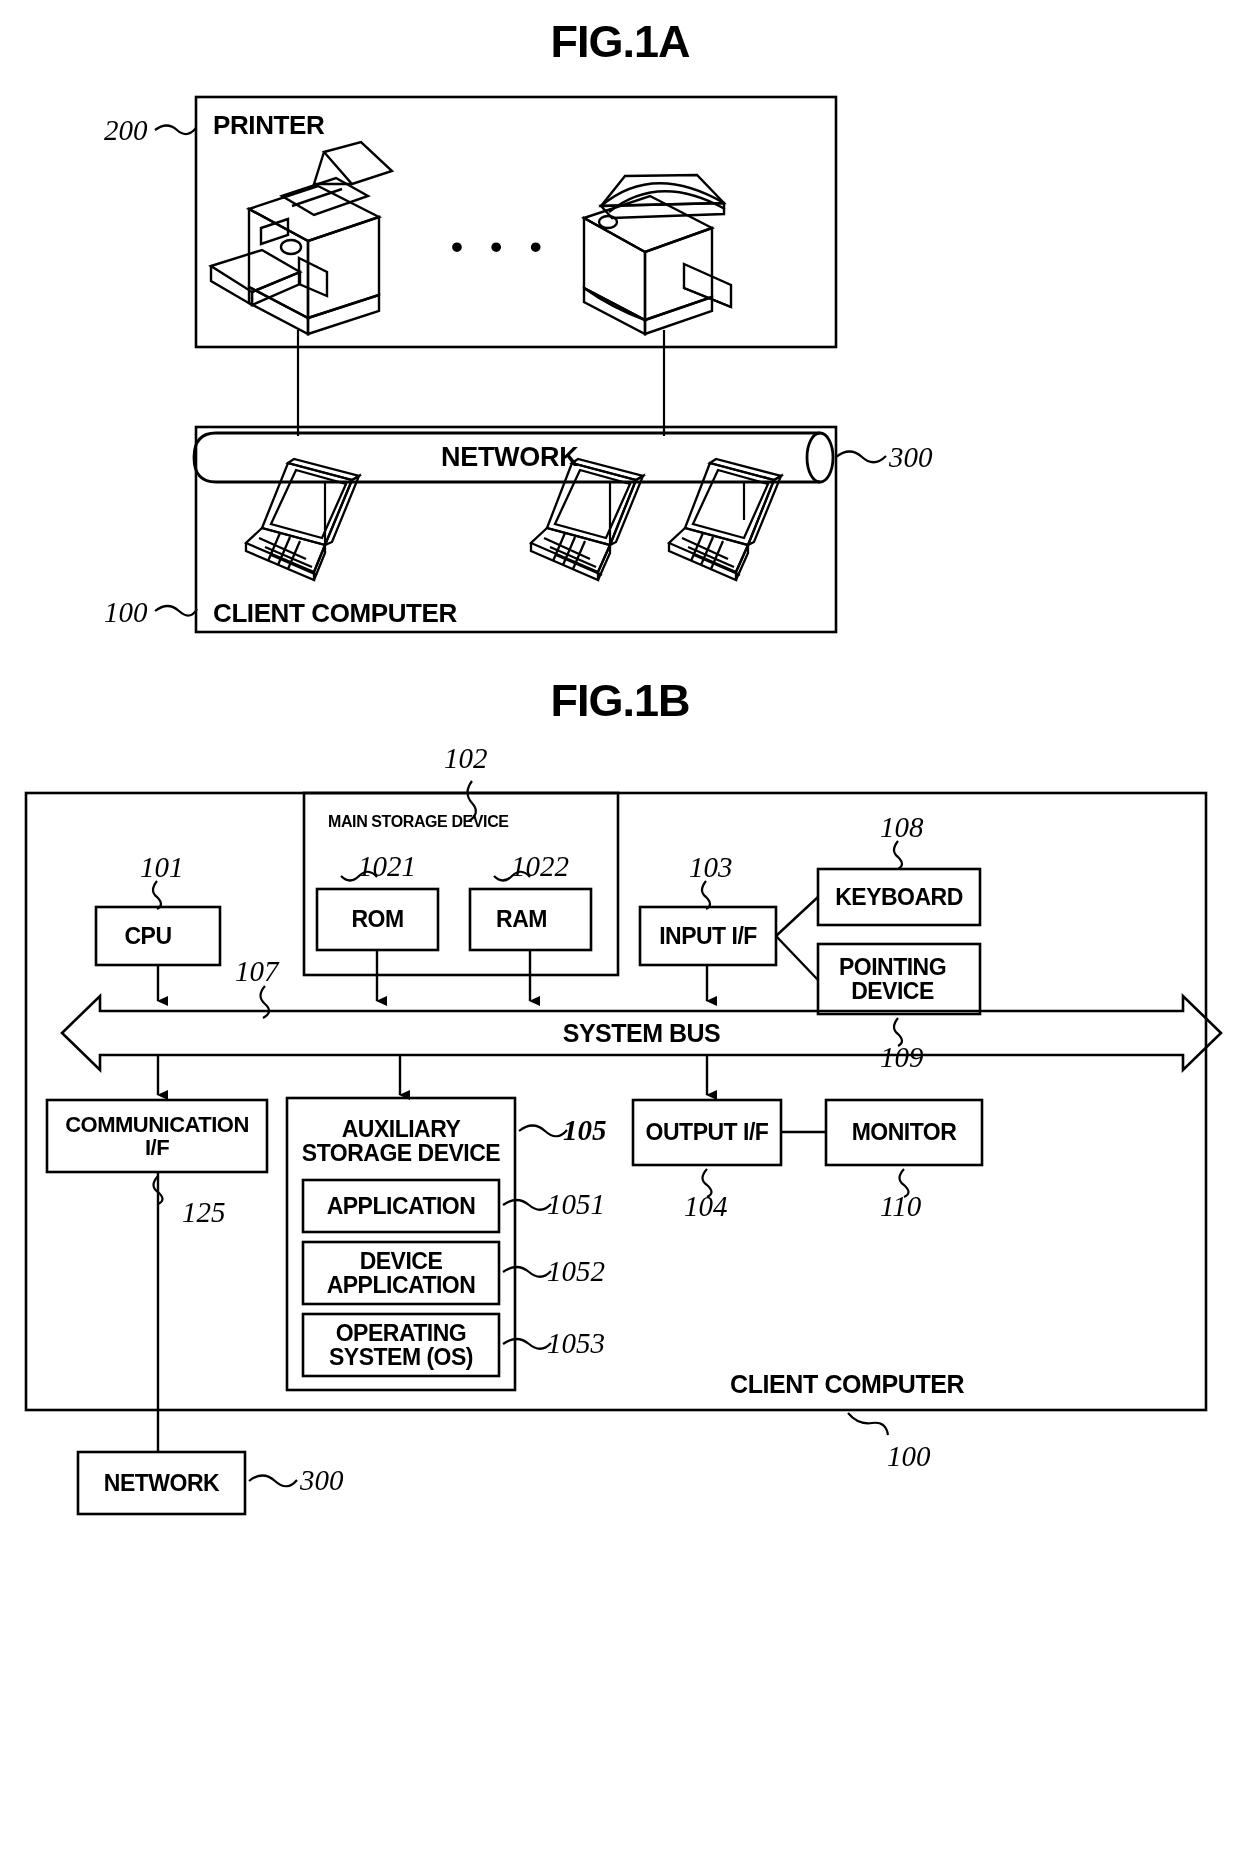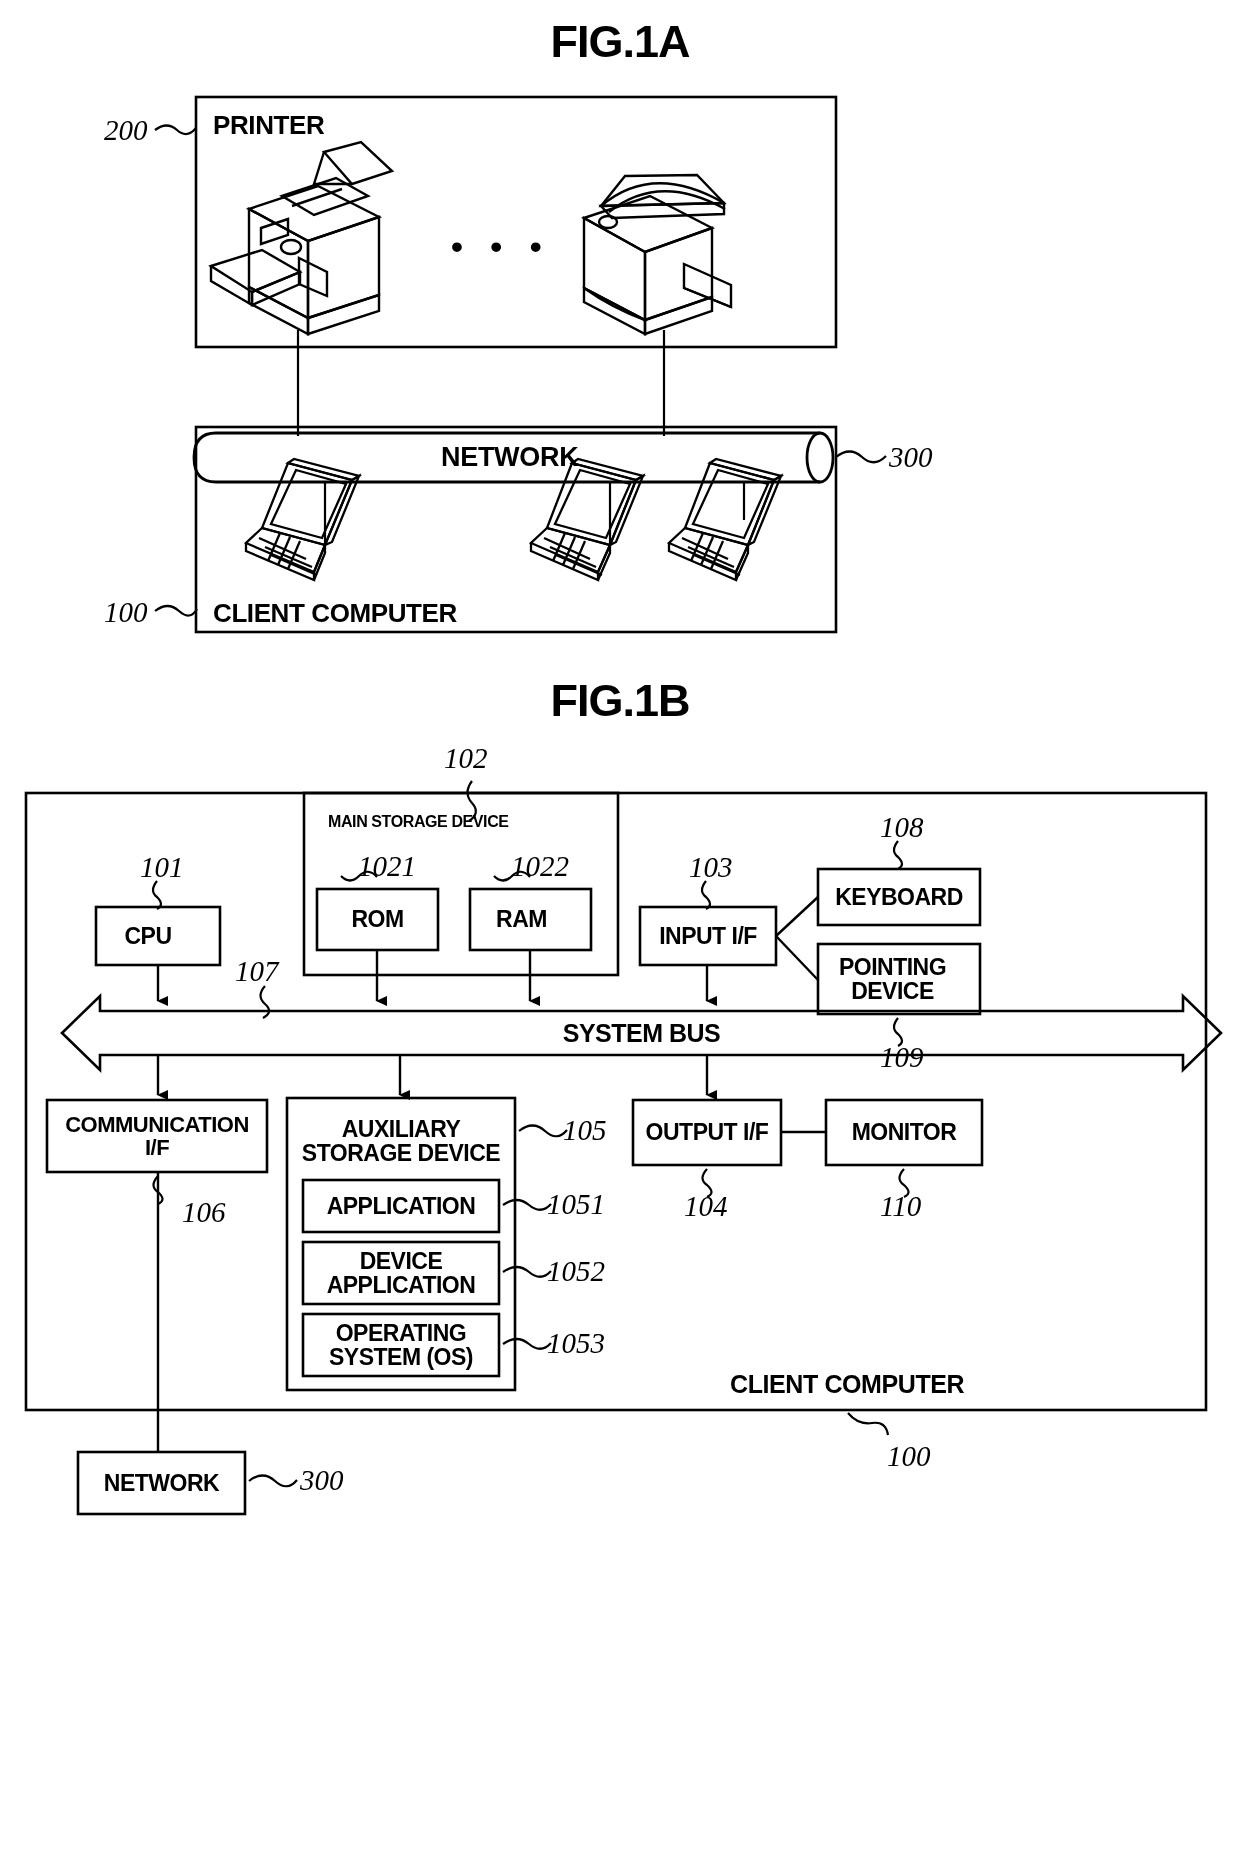--- a/index.html
+++ b/index.html
@@ -356,27 +356,27 @@
   </div>
   <div class="ref-num" style="left:880px; top:1041px;">109</div>
 
   <div class="ref-num" style="left:235px; top:955px;">107</div>
   <div class="box-label" style="left:62px; top:1011px; width:1159px; height:44px; font-size:25px;">SYSTEM BUS</div>
 
   <div class="box-label" style="left:47px; top:1100px; width:220px; height:72px; flex-direction:column; font-size:22px;">
     <span>COMMUNICATION</span>
     <span>I/F</span>
   </div>
-  <div class="ref-num" style="left:182px; top:1196px;">106</div>
+  <div class="ref-num" style="left:182px; top:1196px;">125</div>
 
   <div class="box-label" style="left:287px; top:1106px; width:228px; height:70px; flex-direction:column;">
     <span>AUXILIARY</span>
     <span>STORAGE DEVICE</span>
   </div>
-  <div class="ref-num" style="left:563px; top:1114px;">105</div>
+  <div class="ref-num" style="left:563px; top:1114px;font-weight:bold;">105</div>
 
   <div class="box-label" style="left:303px; top:1180px; width:196px; height:52px;">APPLICATION</div>
   <div class="ref-num" style="left:547px; top:1188px;">1051</div>
 
   <div class="box-label" style="left:303px; top:1242px; width:196px; height:62px; flex-direction:column;">
     <span>DEVICE</span>
     <span>APPLICATION</span>
   </div>
   <div class="ref-num" style="left:547px; top:1255px;">1052</div>
 

